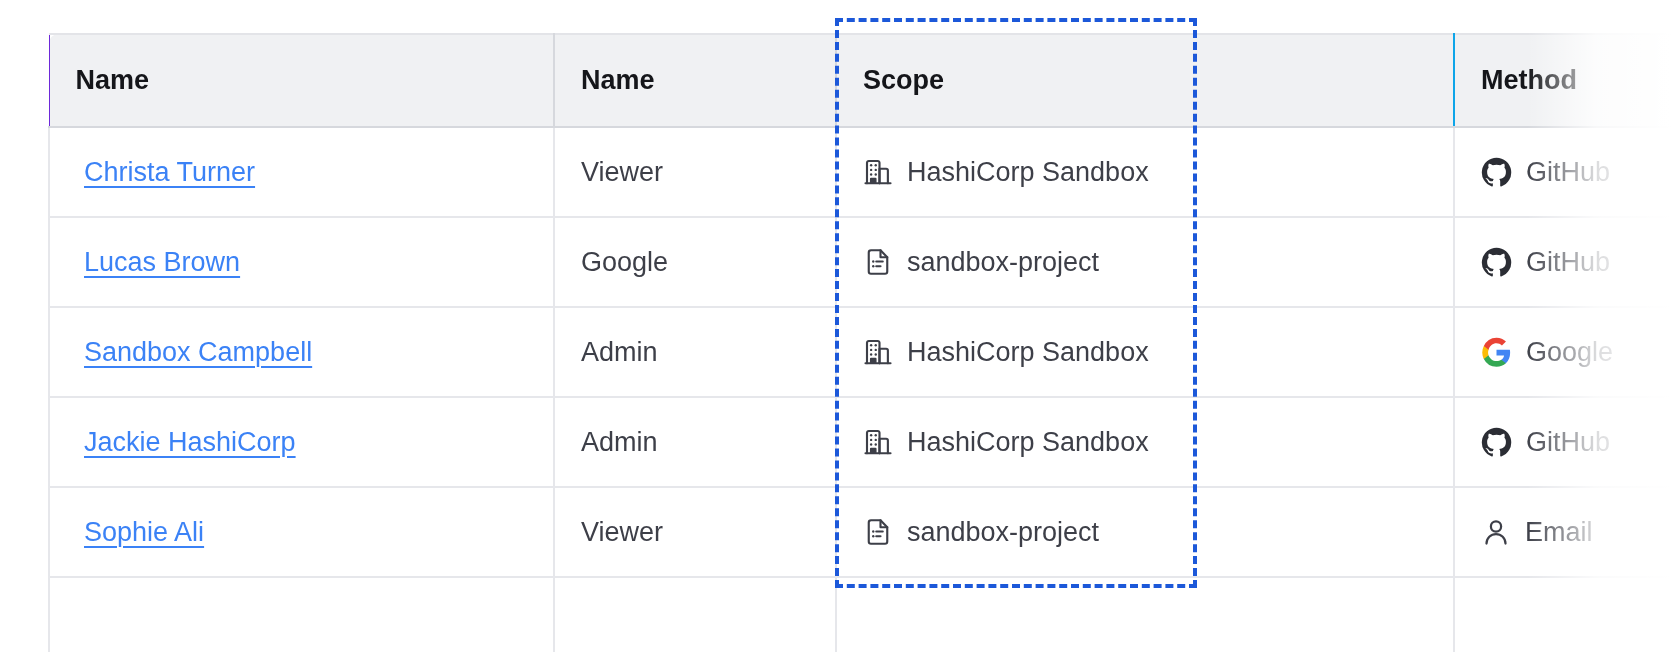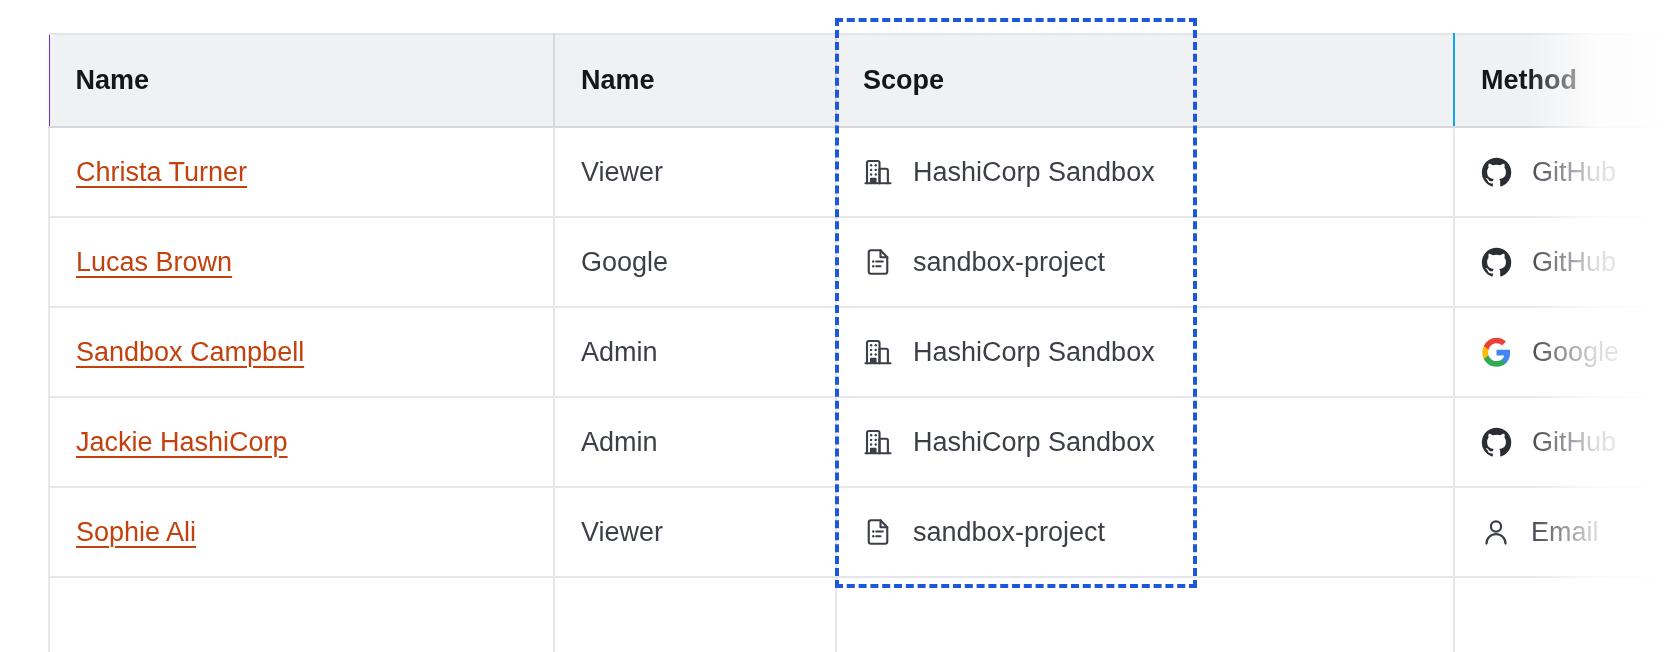--- a/index.html
+++ b/index.html
@@ -65,32 +65,33 @@
     color: #3d3f48;
     border-bottom: 2px solid #e6e7eb;
     border-right: 2px solid #e6e7eb;
     white-space: nowrap;
     background: #ffffff;
   }
   tbody td:first-child { border-left: 2px solid #e6e7eb; }
   tbody td.cell-method { border-right: none; }
 
   .name-link {
-    color: #c2410c;
+    color: #3b82f6;
     text-decoration: underline;
     text-underline-offset: 5px;
     text-decoration-thickness: 2px;
     font-size: 27px;
     cursor: pointer;
+    margin-left: 8px;
   }
 
   .cell-inner {
     display: flex;
     align-items: center;
-    gap: 20px;
+    gap: 14px;
   }
   .cell-inner svg { display: block; flex: 0 0 auto; }
 
   
   .scope-highlight {
     position: absolute;
     left: 835px;
     top: 18px;
     width: 362px;
     height: 570px;

